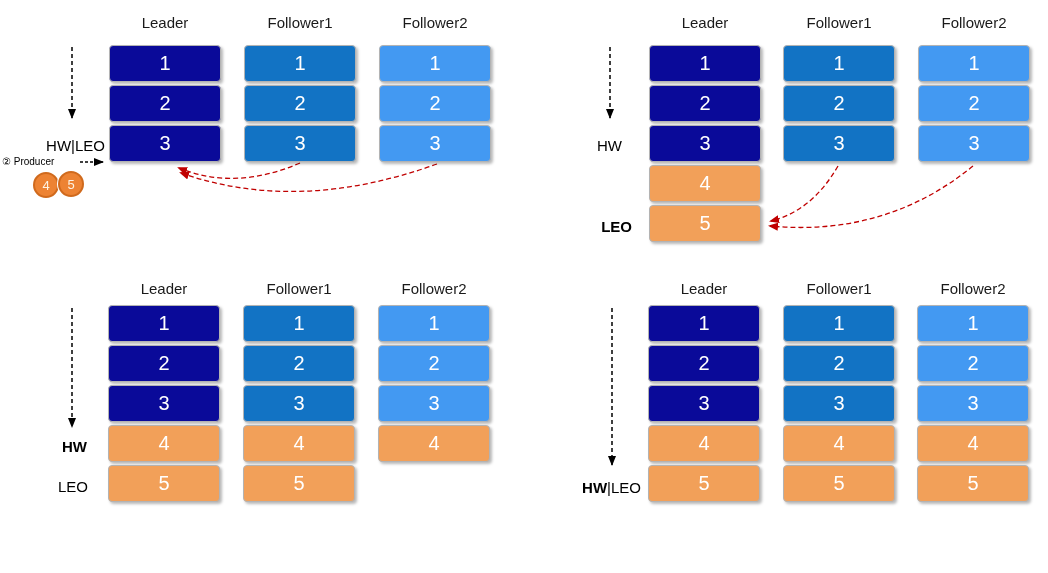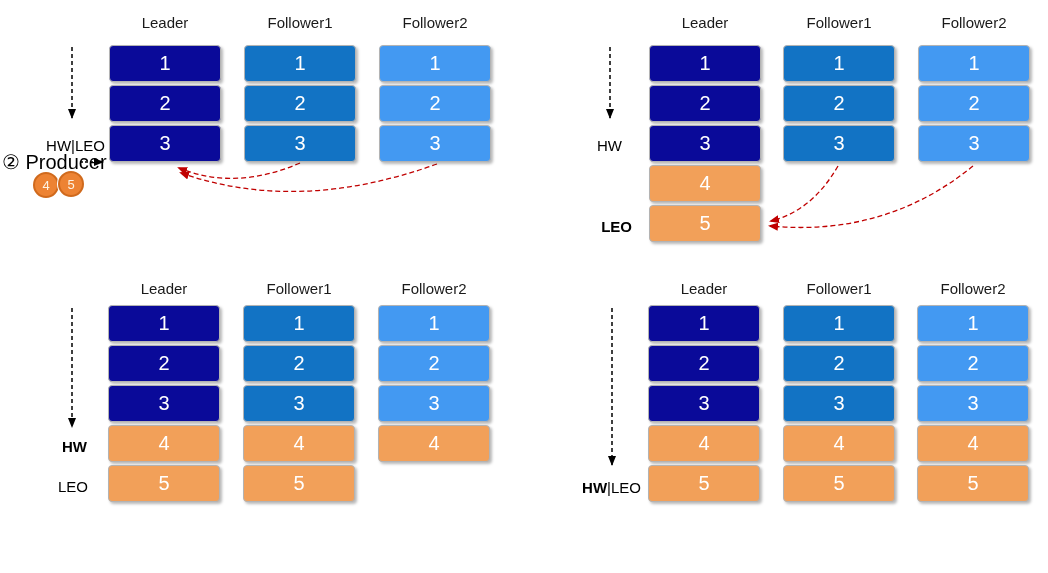--- a/index.html
+++ b/index.html
@@ -16,21 +16,21 @@
     position:absolute;width:112px;display:flex;flex-direction:column;gap:3px;
   }
   .block{
     height:37px;box-sizing:border-box;border:1px solid #b3b3b3;border-radius:4px;
     box-shadow:2px 2px 3px rgba(0,0,0,.28);
     color:#fff;font-size:20px;display:flex;align-items:center;justify-content:center;
   }
   .lab{position:absolute;font-size:15px;line-height:17px;white-space:nowrap;}
   .lab.right{text-align:right;}
   .bold{font-weight:bold;}
-  .producer{position:absolute;font-size:20px;line-height:16px;white-space:nowrap;}
+  .producer{position:absolute;font-size:10px;line-height:16px;white-space:nowrap;}
   .badge{
     position:absolute;width:22px;height:22px;border-radius:50%;
     border:2px solid;box-shadow:0 0 0 1px #fff;box-sizing:content-box;
     display:flex;align-items:center;justify-content:center;
     color:#fdf3e3;font-size:13px;
   }
 </style>
 </head>
 <body>
 

